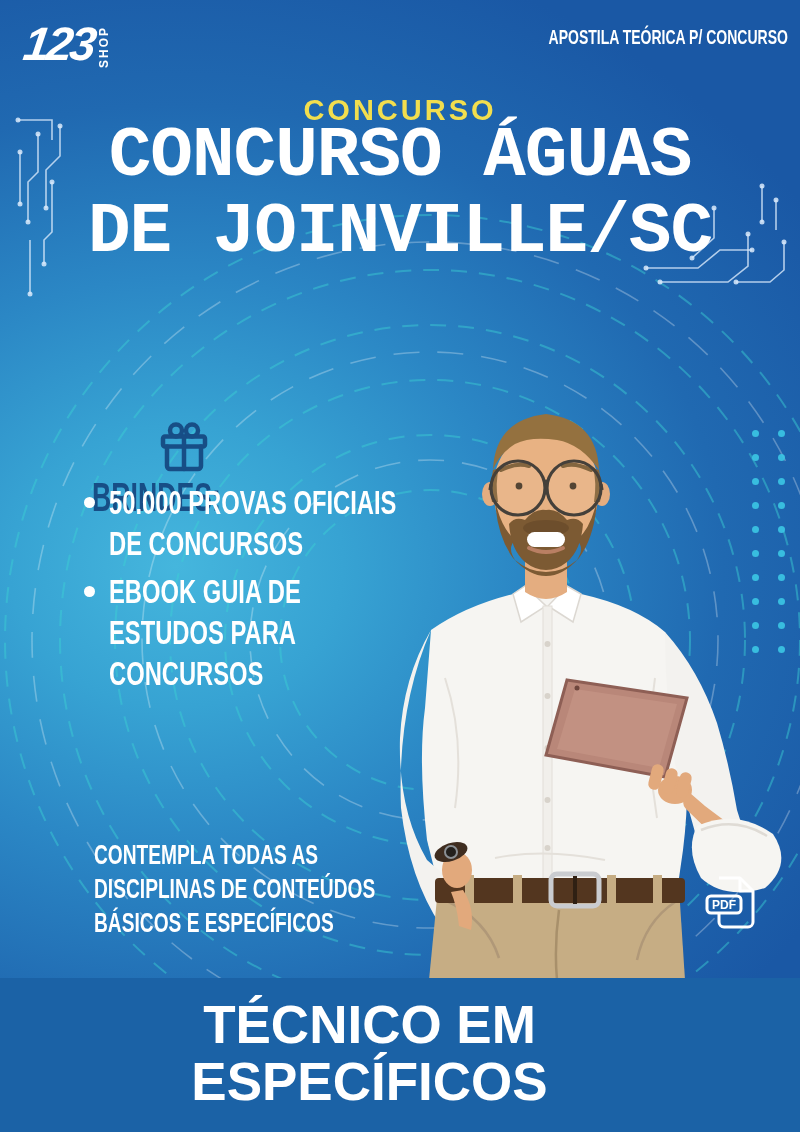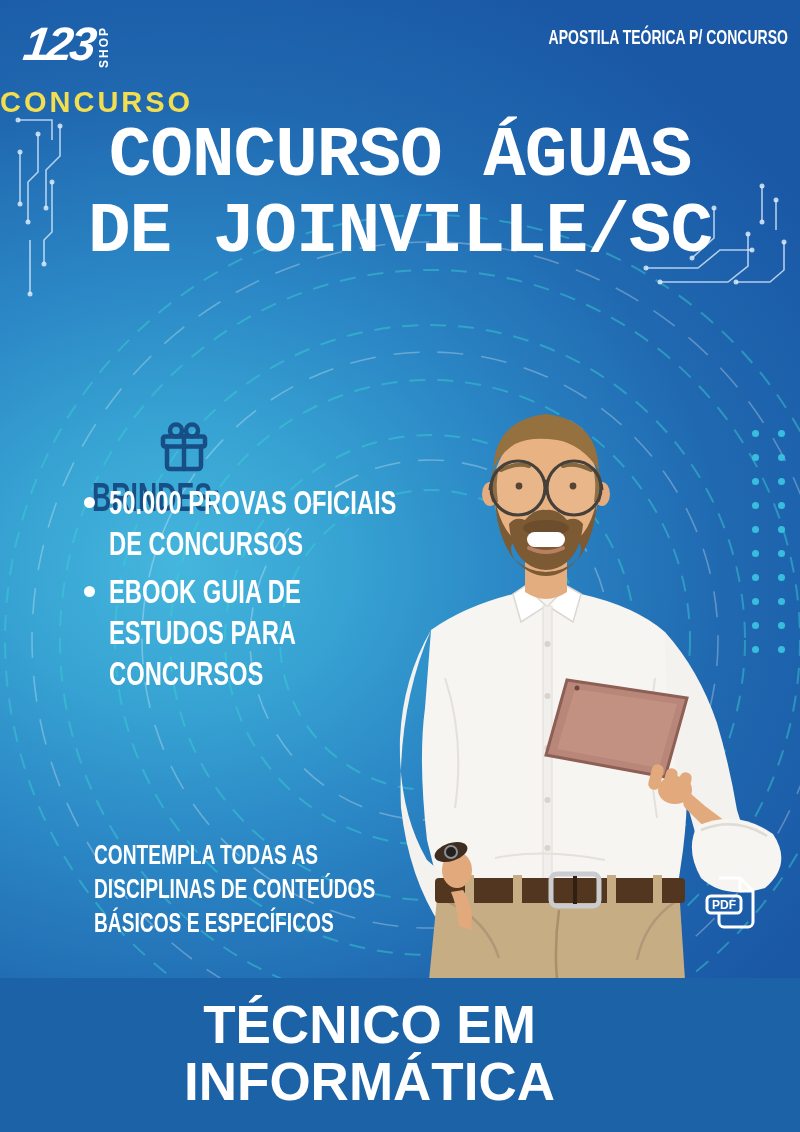--- a/index.html
+++ b/index.html
@@ -25,21 +25,21 @@
 
   
   .logo{ left:24px; top:20px; z-index:5; display:flex; align-items:flex-start; }
   .logo-number{ color:#fff; font-weight:bold; font-style:italic; font-size:47px;
     letter-spacing:-3px; transform:skewX(-8deg); line-height:1; }
   .logo-word{ color:#fff; font-weight:bold; font-size:12px; letter-spacing:2px;
     writing-mode:vertical-rl; transform:rotate(180deg); margin-left:4px; height:46px; margin-top:2px; }
   .top-right-label{ right:12px; top:26px; z-index:5; color:#fff; font-weight:bold;
     font-size:20px; transform:scaleX(.7); transform-origin:right top; white-space:nowrap; }
 
-  .kicker{ left:0; top:86px; width:800px; text-align:left; z-index:5;
+  .kicker{ left:0; top:94px; width:800px; text-align:center; z-index:5;
     color:#f2de4e; font-weight:bold; font-size:29px; letter-spacing:3px; }
   .title{ left:0; top:118px; width:800px; text-align:center; z-index:5;
     color:#fff; font-weight:bold; font-size:71px; line-height:76px; letter-spacing:-1px;font-family:Liberation Mono, monospace; }
 
   .banner{ left:0; top:290px; width:800px; height:89px; background:#1d5c9e; z-index:4;
     display:flex; align-items:center; justify-content:center; }
   .banner-text{ color:#f0d64a; font-weight:bold; font-size:44px; white-space:nowrap;
     transform:scaleX(.68); transform-origin:center center; }
 
   
@@ -315,17 +315,17 @@
       <path d="M19,6 H40 L53,19 V50 a5,5 0 0 1 -5,5 H24 a5,5 0 0 1 -5,-5 V40"></path>
       <path d="M40,6 V19 H53"></path>
       <rect x="7" y="24" width="34" height="17" rx="4"></rect>
     </g>
     <text x="24" y="37" text-anchor="middle" font-family="Liberation Sans, sans-serif" font-size="12" font-weight="bold" fill="#ffffff">PDF</text>
   </svg>
 
   <div class="layer footer-band">
     <div class="footer-text">
       <div>TÉCNICO EM</div>
-      <div>INFORMÁTICA</div>
+      <div>ESPECÍFICOS</div>
     </div>
   </div>
 
 </div>
 
 </body></html>

